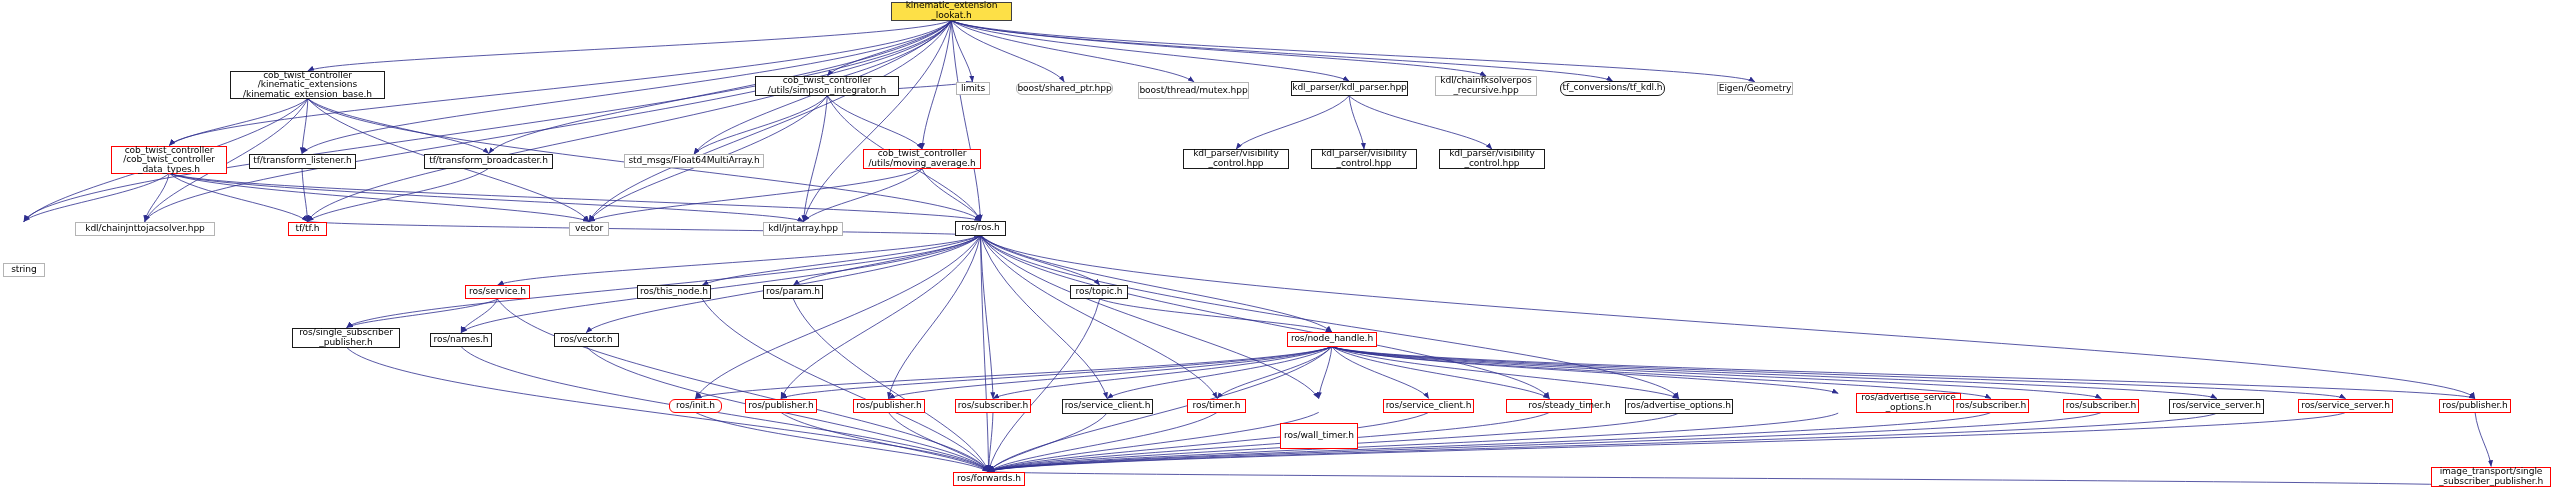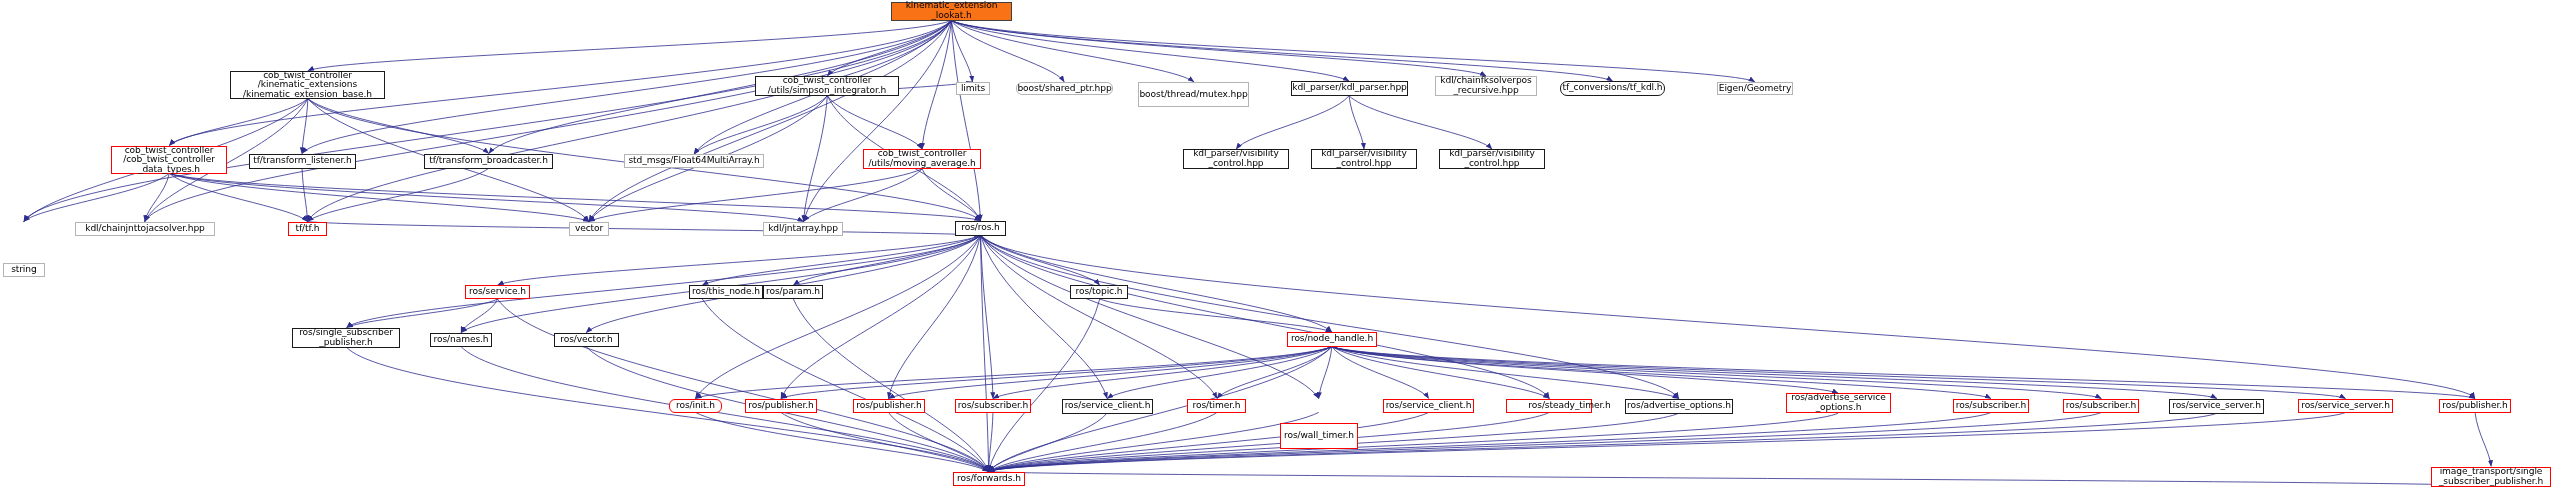--- a/index.html
+++ b/index.html
@@ -22,21 +22,21 @@
     line-height:1.06;
     font-size:9.1px;
     color:#000000;
     background:#ffffff;
     border:0.7px solid #000000;
     white-space:pre-line;
     padding:0.7px 2.9px;
     letter-spacing:-0.1px;
   }
   
-  .n-root{background:#f97316;border:0.7px solid #404040;}
+  .n-root{background:#fde047;border:0.7px solid #404040;}
   .n-black{border:0.7px solid #1a1a1a;}
   .n-red{border:0.7px solid #ff0000;}
   .n-grey{border:0.7px solid #b4b4b4;}
 </style>
 </head>
 <body>
 
 <div id="canvas">
   <svg class="edges" viewBox="0 0 3523 677" width="2576" height="495">
     <defs>
@@ -161,21 +161,21 @@
   <div id="node-layer">
       <div class="node n-root" style="left: 891px; top: 1.5px; width: 121px; height: 19px;">kinematic_extension
 _lookat.h</div>
       <div class="node n-black" style="left: 230px; top: 71px; width: 155px; height: 28px;">cob_twist_controller
 /kinematic_extensions
 /kinematic_extension_base.h</div>
       <div class="node n-black" style="left: 755px; top: 76px; width: 144px; height: 20px;">cob_twist_controller
 /utils/simpson_integrator.h</div>
       <div class="node n-grey" style="left: 956px; top: 82px; width: 34px; height: 13px;">limits</div>
       <div class="node n-grey" style="left: 1016px; top: 82px; width: 97px; height: 13px; border-radius: 6px;">boost/shared_ptr.hpp</div>
-      <div class="node n-grey" style="left: 1138px; top: 82px; width: 111px; height: 25px;">boost/thread/mutex.hpp</div>
+      <div class="node n-grey" style="left: 1138px; top: 82px; width: 111px; height: 17px;">boost/thread/mutex.hpp</div>
       <div class="node n-black" style="left: 1291px; top: 81px; width: 117px; height: 14.6px;">kdl_parser/kdl_parser.hpp</div>
       <div class="node n-grey" style="left: 1435px; top: 76px; width: 102px; height: 20px;">kdl/chainfksolverpos
 _recursive.hpp</div>
       <div class="node n-black" style="left: 1560px; top: 81px; width: 105px; height: 14.6px; border-radius: 7px;">tf_conversions/tf_kdl.h</div>
       <div class="node n-grey" style="left: 1717px; top: 82px; width: 76px; height: 13px;">Eigen/Geometry</div>
       <div class="node n-red" style="left: 111px; top: 146px; width: 116px; height: 28px;">cob_twist_controller
 /cob_twist_controller
 _data_types.h</div>
       <div class="node n-black" style="left: 249px; top: 154px; width: 107px; height: 14.6px;">tf/transform_listener.h</div>
       <div class="node n-black" style="left: 424px; top: 154px; width: 129px; height: 14.6px;">tf/transform_broadcaster.h</div>
@@ -188,39 +188,39 @@
 _control.hpp</div>
       <div class="node n-black" style="left: 1439px; top: 149px; width: 106px; height: 20px;">kdl_parser/visibility
 _control.hpp</div>
       <div class="node n-grey" style="left: 2.9px; top: 222px; width: 42px; height: 14px; margin-top: 41px;">string</div>
       <div class="node n-grey" style="left: 75px; top: 222px; width: 140px; height: 14px;">kdl/chainjnttojacsolver.hpp</div>
       <div class="node n-red" style="left: 288px; top: 222px; width: 39px; height: 14px;">tf/tf.h</div>
       <div class="node n-grey" style="left: 569px; top: 222px; width: 40px; height: 14px;">vector</div>
       <div class="node n-grey" style="left: 763px; top: 222px; width: 80px; height: 14px;">kdl/jntarray.hpp</div>
       <div class="node n-black" style="left: 955px; top: 221px; width: 51px; height: 14.6px;">ros/ros.h</div>
       <div class="node n-red" style="left: 465px; top: 285px; width: 65px; height: 14px;">ros/service.h</div>
-      <div class="node n-black" style="left: 689px; top: 285px; width: 74px; height: 14px;">ros/this_node.h</div>
+      <div class="node n-black" style="left: 637px; top: 285px; width: 74px; height: 14px;">ros/this_node.h</div>
       <div class="node n-black" style="left: 763px; top: 285px; width: 60px; height: 14px;">ros/param.h</div>
       <div class="node n-black" style="left: 1070px; top: 285px; width: 58px; height: 14px;">ros/topic.h</div>
       <div class="node n-black" style="left: 292px; top: 328px; width: 108px; height: 20px;">ros/single_subscriber
 _publisher.h</div>
       <div class="node n-black" style="left: 430px; top: 333px; width: 62px; height: 14px;">ros/names.h</div>
       <div class="node n-black" style="left: 554px; top: 333px; width: 65px; height: 14px;">ros/vector.h</div>
       <div class="node n-red" style="left: 1287px; top: 332px; width: 90px; height: 14.6px;">ros/node_handle.h</div>
       <div class="node n-red" style="left: 669px; top: 399px; width: 53px; height: 14px; border-radius: 6px;">ros/init.h</div>
       <div class="node n-red" style="left: 745px; top: 399px; width: 72px; height: 14px;">ros/publisher.h</div>
       <div class="node n-red" style="left: 853px; top: 399px; width: 72px; height: 14px;">ros/publisher.h</div>
       <div class="node n-red" style="left: 955px; top: 399px; width: 76px; height: 14px;">ros/subscriber.h</div>
       <div class="node n-black" style="left: 1062px; top: 399px; width: 91px; height: 14.6px;">ros/service_client.h</div>
       <div class="node n-red" style="left: 1187px; top: 399px; width: 59px; height: 14px;">ros/timer.h</div>
       <div class="node n-red" style="left: 1280px; top: 399px; width: 78px; height: 26px; margin-top: 24px;">ros/wall_timer.h</div>
       <div class="node n-red" style="left: 1383px; top: 399px; width: 91px; height: 14px;">ros/service_client.h</div>
       <div class="node n-red" style="left: 1506px; top: 399px; width: 86px; height: 14px; padding-left: 44px;">ros/steady_timer.h</div>
       <div class="node n-black" style="left: 1625px; top: 399px; width: 108px; height: 14.6px;">ros/advertise_options.h</div>
-      <div class="node n-red" style="left: 1786px; top: 393px; width: 105px; height: 20px;">ros/advertise_service
+      <div class="node n-red" style="left: 1856px; top: 393px; width: 105px; height: 20px;">ros/advertise_service
 _options.h</div>
       <div class="node n-red" style="left: 1953px; top: 399px; width: 76px; height: 14px;">ros/subscriber.h</div>
       <div class="node n-red" style="left: 2063px; top: 399px; width: 76px; height: 14px;">ros/subscriber.h</div>
       <div class="node n-black" style="left: 2169px; top: 399px; width: 95px; height: 14.6px;">ros/service_server.h</div>
       <div class="node n-red" style="left: 2298px; top: 399px; width: 95px; height: 14px;">ros/service_server.h</div>
       <div class="node n-red" style="left: 2439px; top: 399px; width: 72px; height: 14px;">ros/publisher.h</div>
       <div class="node n-red" style="left: 953px; top: 472px; width: 72px; height: 14px;">ros/forwards.h</div>
       <div class="node n-red" style="left: 2431px; top: 467px; width: 120px; height: 20px;">image_transport/single
 _subscriber_publisher.h</div>
     </div>

